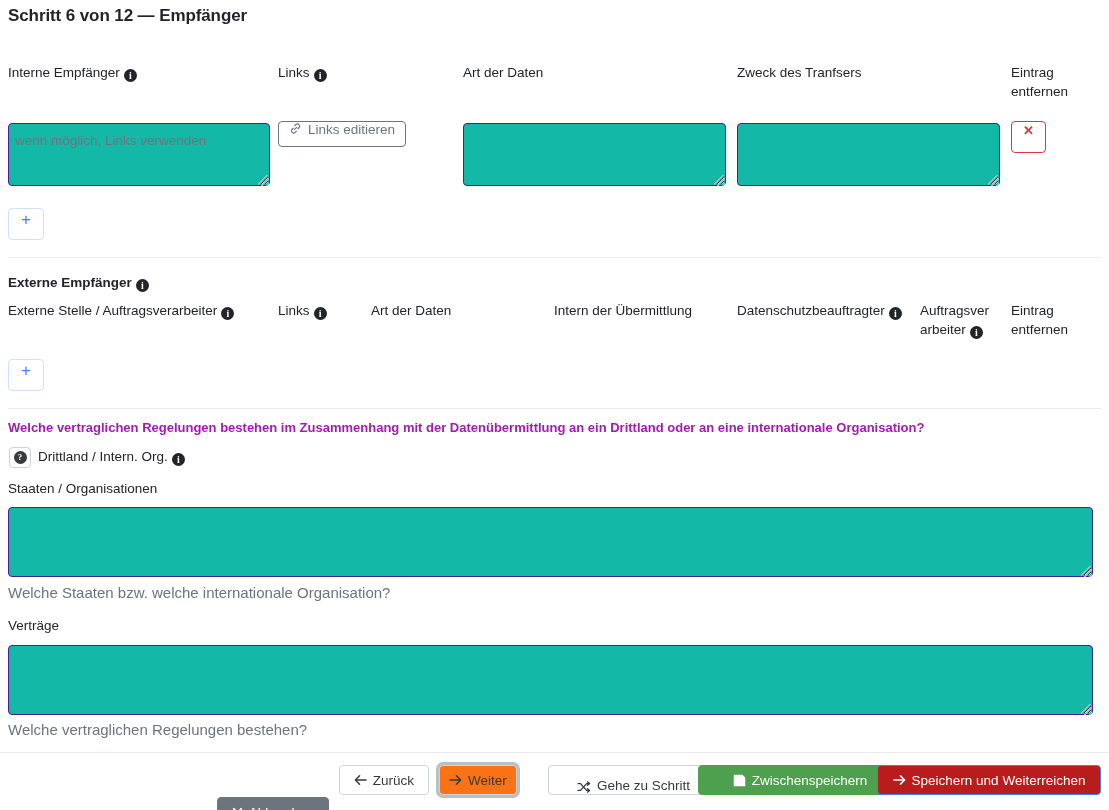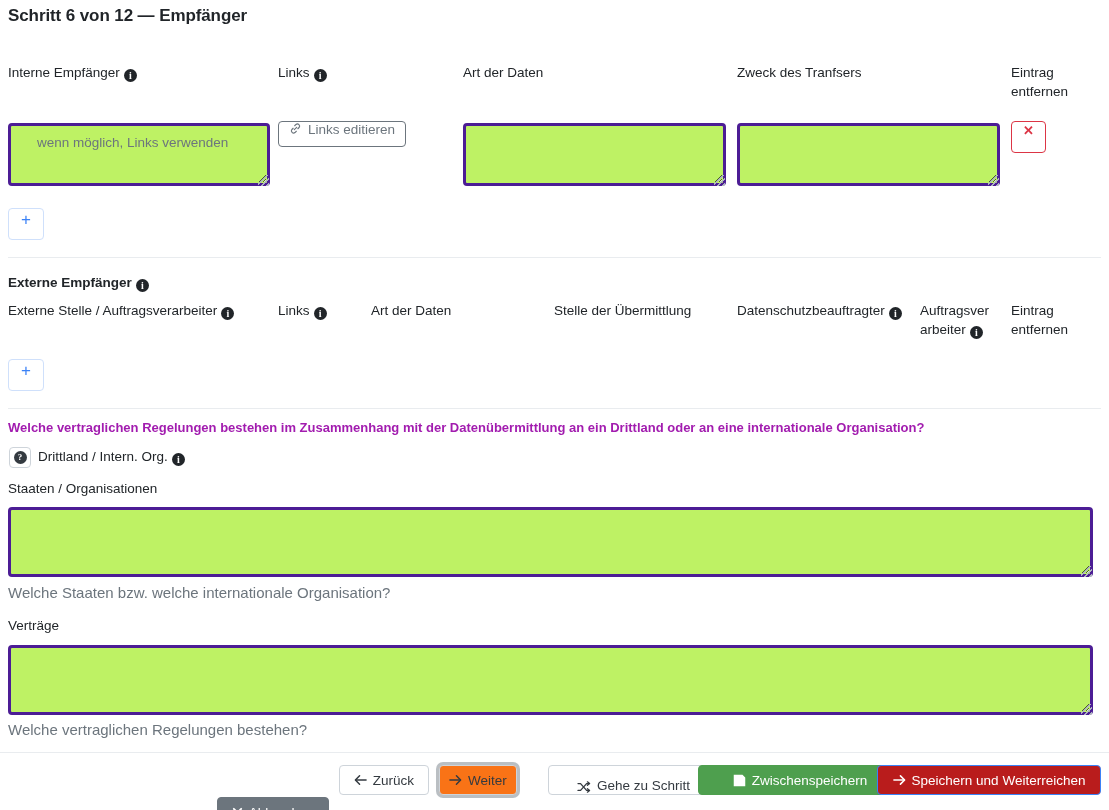--- a/index.html
+++ b/index.html
@@ -32,27 +32,27 @@
 
   
   .col-head {
     position: absolute; font-size: 13.5px; color: #212529;
     line-height: 19px;
   }
 
   
   .ta {
     position: absolute;
-    border: 3px solid #4c1d95;
+    border: 1px solid #4c1d95;
     border-radius: 4px;
-    background: #bef264;
+    background: #14b8a6;
     font-family: "Liberation Sans", sans-serif;
     font-size: 13.5px;
     color: #495057;
-    padding: 8px 26px;
+    padding: 8px 6px;
     resize: both;
     overflow: hidden;
     line-height: 18px;
   }
   .ta::placeholder { color: #6c757d; opacity: 1; }
 
   
   .hatch {
     position: absolute; width: 11px; height: 11px;
     pointer-events: none;
@@ -201,21 +201,21 @@
     <span>Externe Empfänger</span><span class="info-icon">i</span>
   </div>
 
   <div class="col-head" style="left:8px; top:301px;">
     <span>Externe Stelle / Auftragsverarbeiter</span><span class="info-icon">i</span>
   </div>
   <div class="col-head" style="left:278px; top:301px;">
     <span>Links</span><span class="info-icon">i</span>
   </div>
   <div class="col-head" style="left:371px; top:301px;">Art der Daten</div>
-  <div class="col-head" style="left:554px; top:301px;">Stelle der Übermittlung</div>
+  <div class="col-head" style="left:554px; top:301px;">Intern der Übermittlung</div>
   <div class="col-head" style="left:737px; top:301px; width:172px;">
     <span>Datenschutzbeauftragter</span><span class="info-icon">i</span>
   </div>
   <div class="col-head" style="left:920px; top:301px; width:78px;">
     <span>Auftragsver arbeiter</span><span class="info-icon">i</span>
   </div>
   <div class="col-head" style="left:1011px; top:301px; width:82px;">Eintrag entfernen</div>
 
   <button class="btn btn-add" style="left:8px; top:359px; width:36px; height:32px;">
     <span>+</span>

